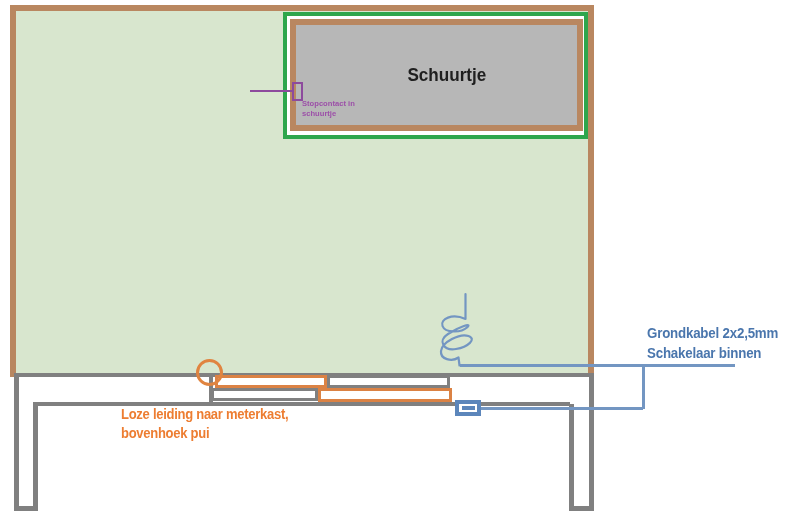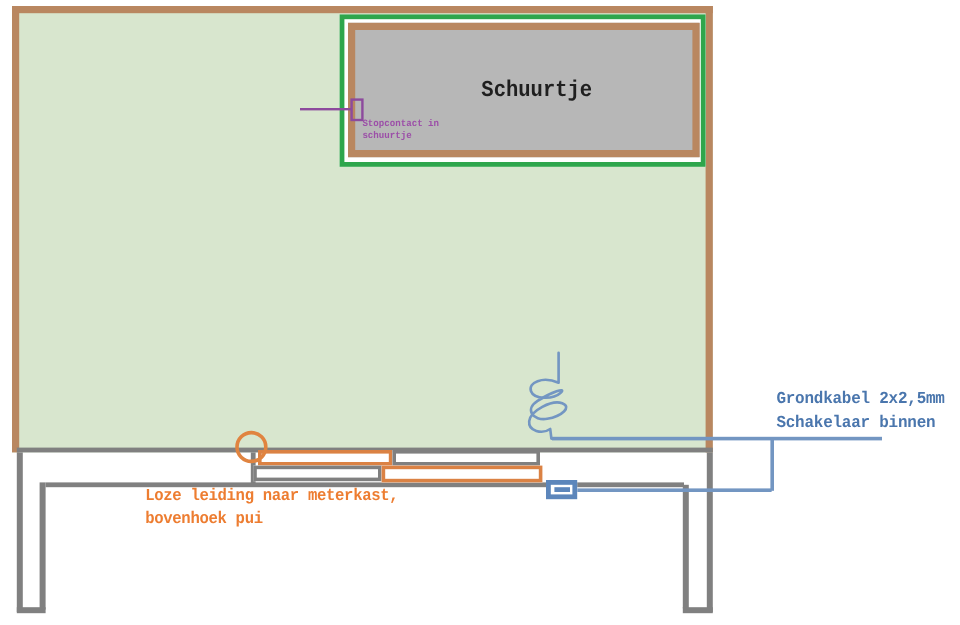--- a/index.html
+++ b/index.html
@@ -14,21 +14,21 @@
     --blue-line:#7396c2;
     --blue-text:#4a76ad;
     --blue-switch:#5c86bb;
     --purple:#8d4a9d;
     --purple-text:#9c4fa8;
     --shed-text:#1f1f1f;
   }
   html,body{margin:0;padding:0;background:#ffffff;}
   #canvas{
     position:relative;width:800px;height:521px;background:#ffffff;
-    font-family:Liberation Mono, monospace;overflow:hidden;
+    font-family:Liberation Sans, sans-serif;overflow:hidden;
   }
   .abs{position:absolute;box-sizing:border-box;}
   .g{position:absolute;background:var(--gray);}
   .bl{position:absolute;background:var(--blue-line);}
   .bar{position:absolute;box-sizing:border-box;background:#ffffff;border:3px solid var(--gray);}
   .bar.orange{border-color:var(--orange-shape);}
   .note{position:absolute;font-weight:bold;transform-origin:left top;white-space:nowrap;}
 
   
   #garden{left:10px;top:5px;width:584px;height:372px;background:var(--garden-fill);

